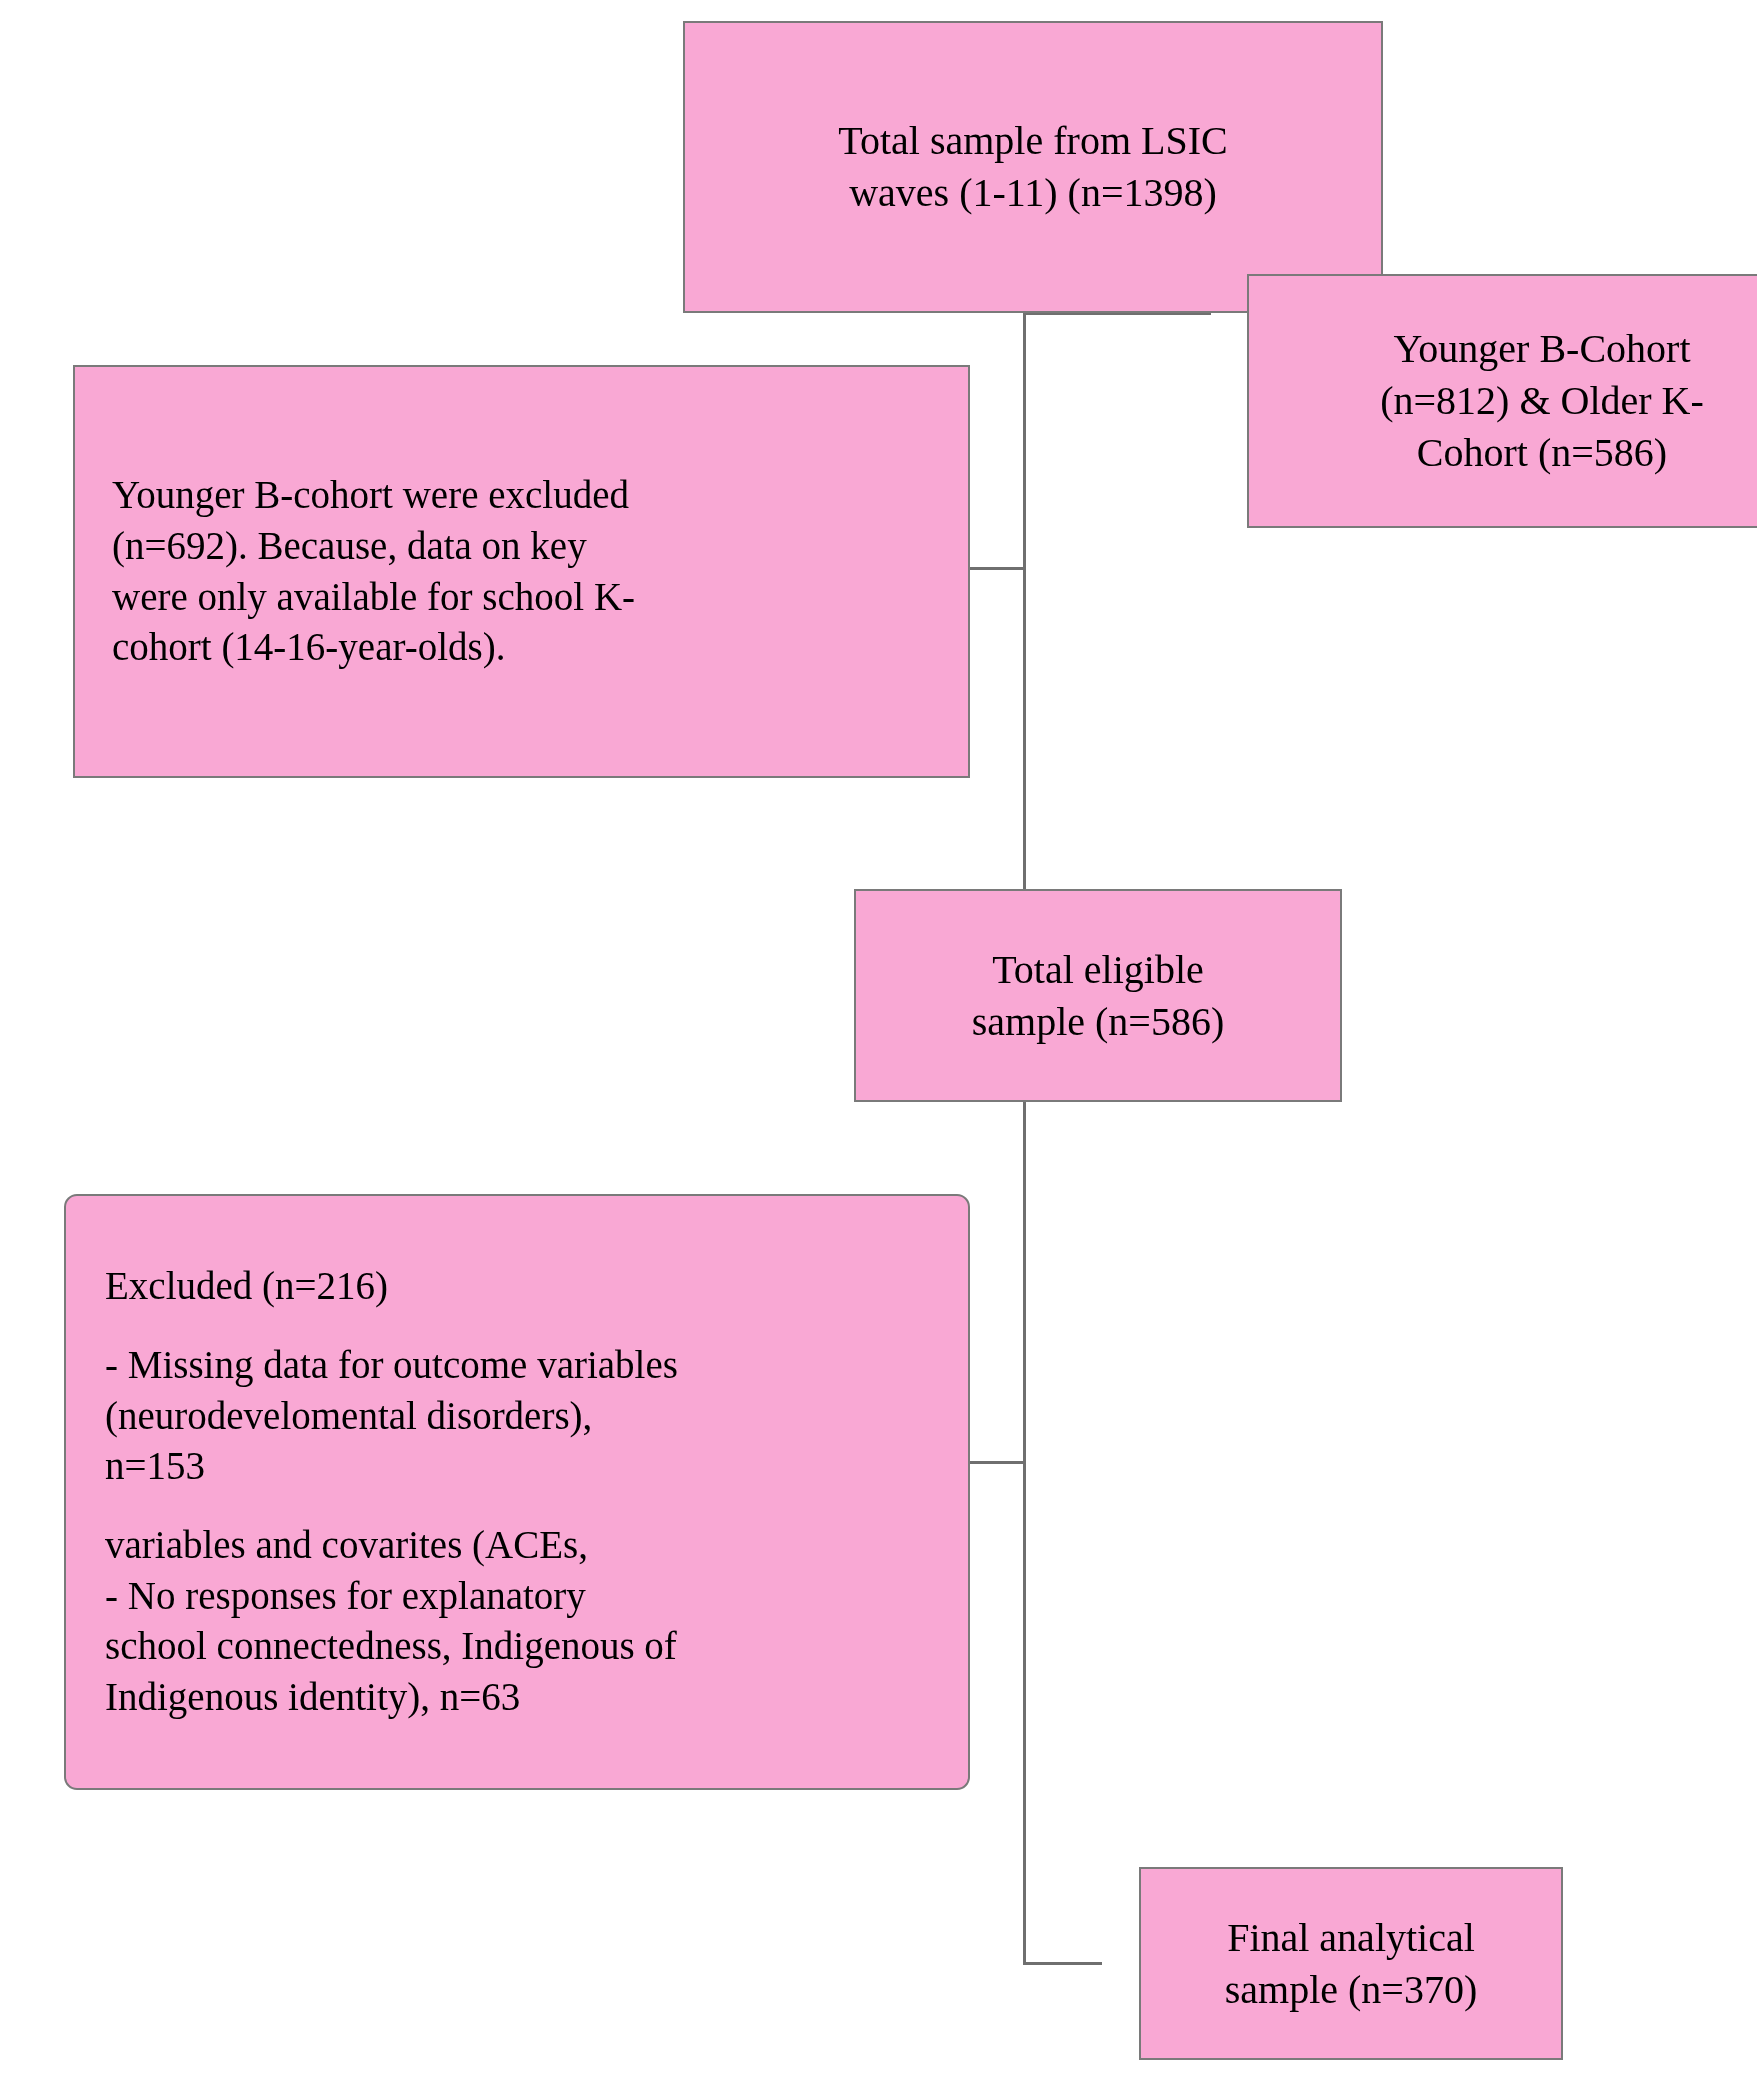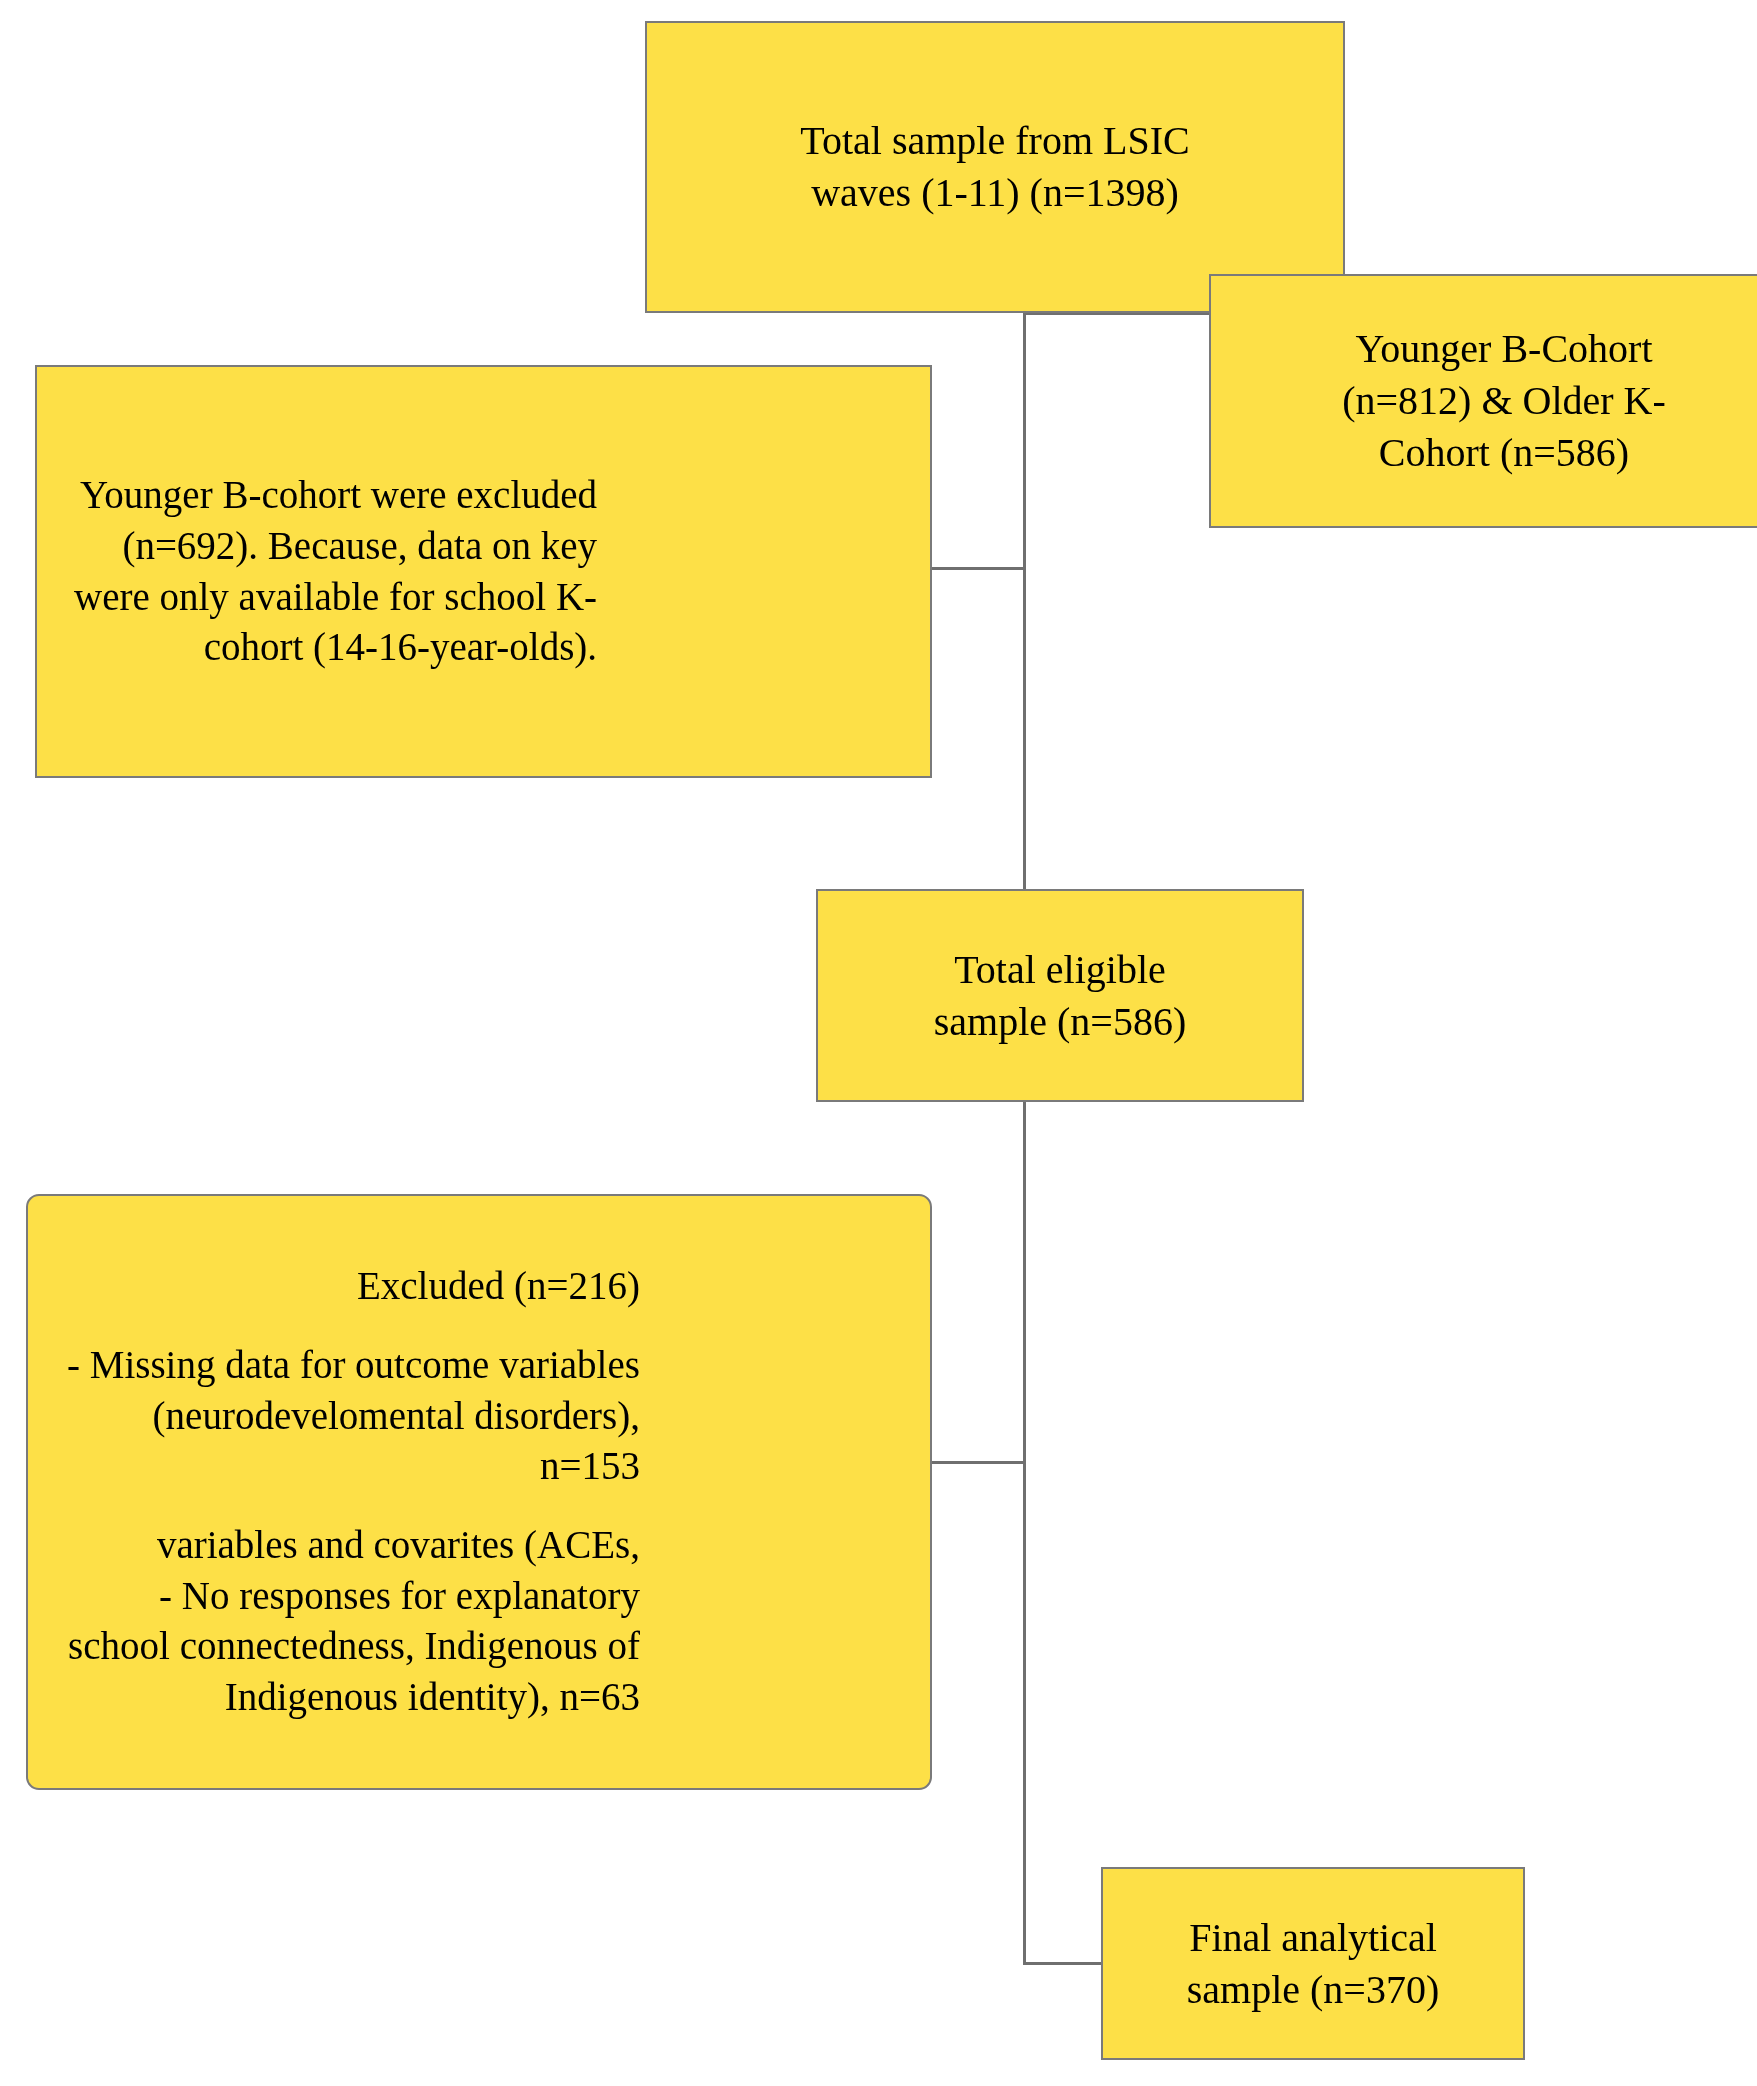--- a/index.html
+++ b/index.html
@@ -16,43 +16,43 @@
     overflow: hidden;
     font-family: "Liberation Serif", "DejaVu Serif", serif;
     color: #000000;
   }
 
   
   .node {
     position: absolute;
     box-sizing: border-box;
     border: 2.1px solid #7a7a7a;
-    background: #fde047;
+    background: #f9a8d4;
     display: flex;
     flex-direction: column;
     justify-content: center;
     z-index: 3;
+    margin-left: 38px;
   }
   .node .line {
     display: block;
     white-space: pre;
   }
 
   .node.center { align-items: center; text-align: center; }
   .node.left   { align-items: flex-start; text-align: left; }
 
   
   .txt {
     font-size: 40px;
     line-height: 1.30;
   }
   .txt-sm {
     font-size: 39px;
     line-height: 1.30;
-    text-align: right;
   }
   .para {
     margin: 0;
     padding: 0;
   }
   .para + .para { margin-top: 28px; }
 
   
   .conn {
     position: absolute;

